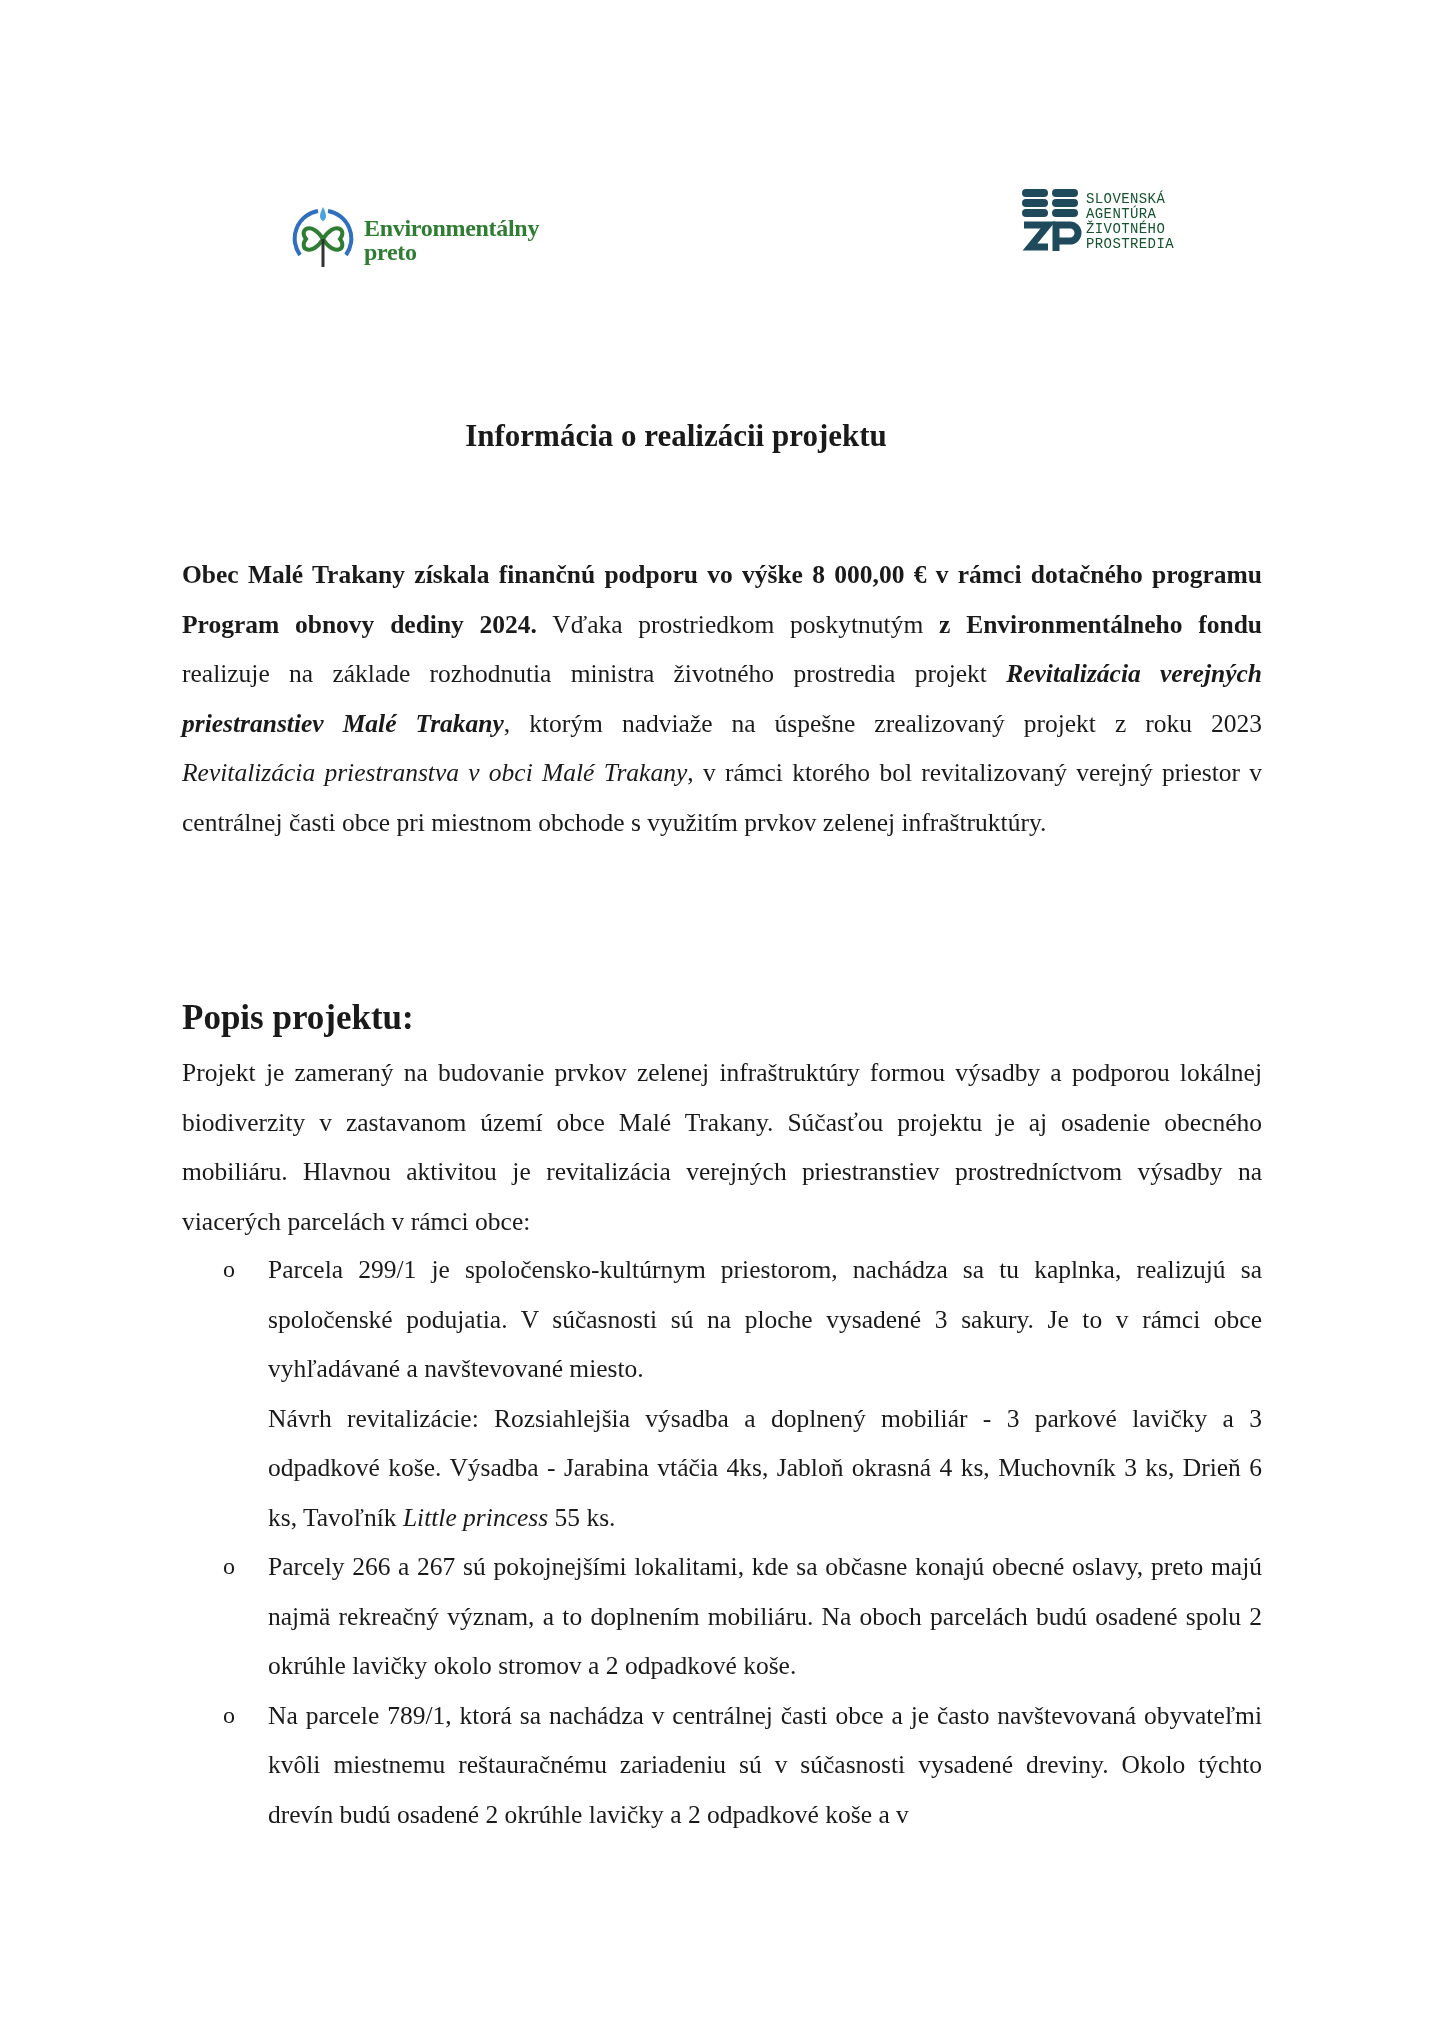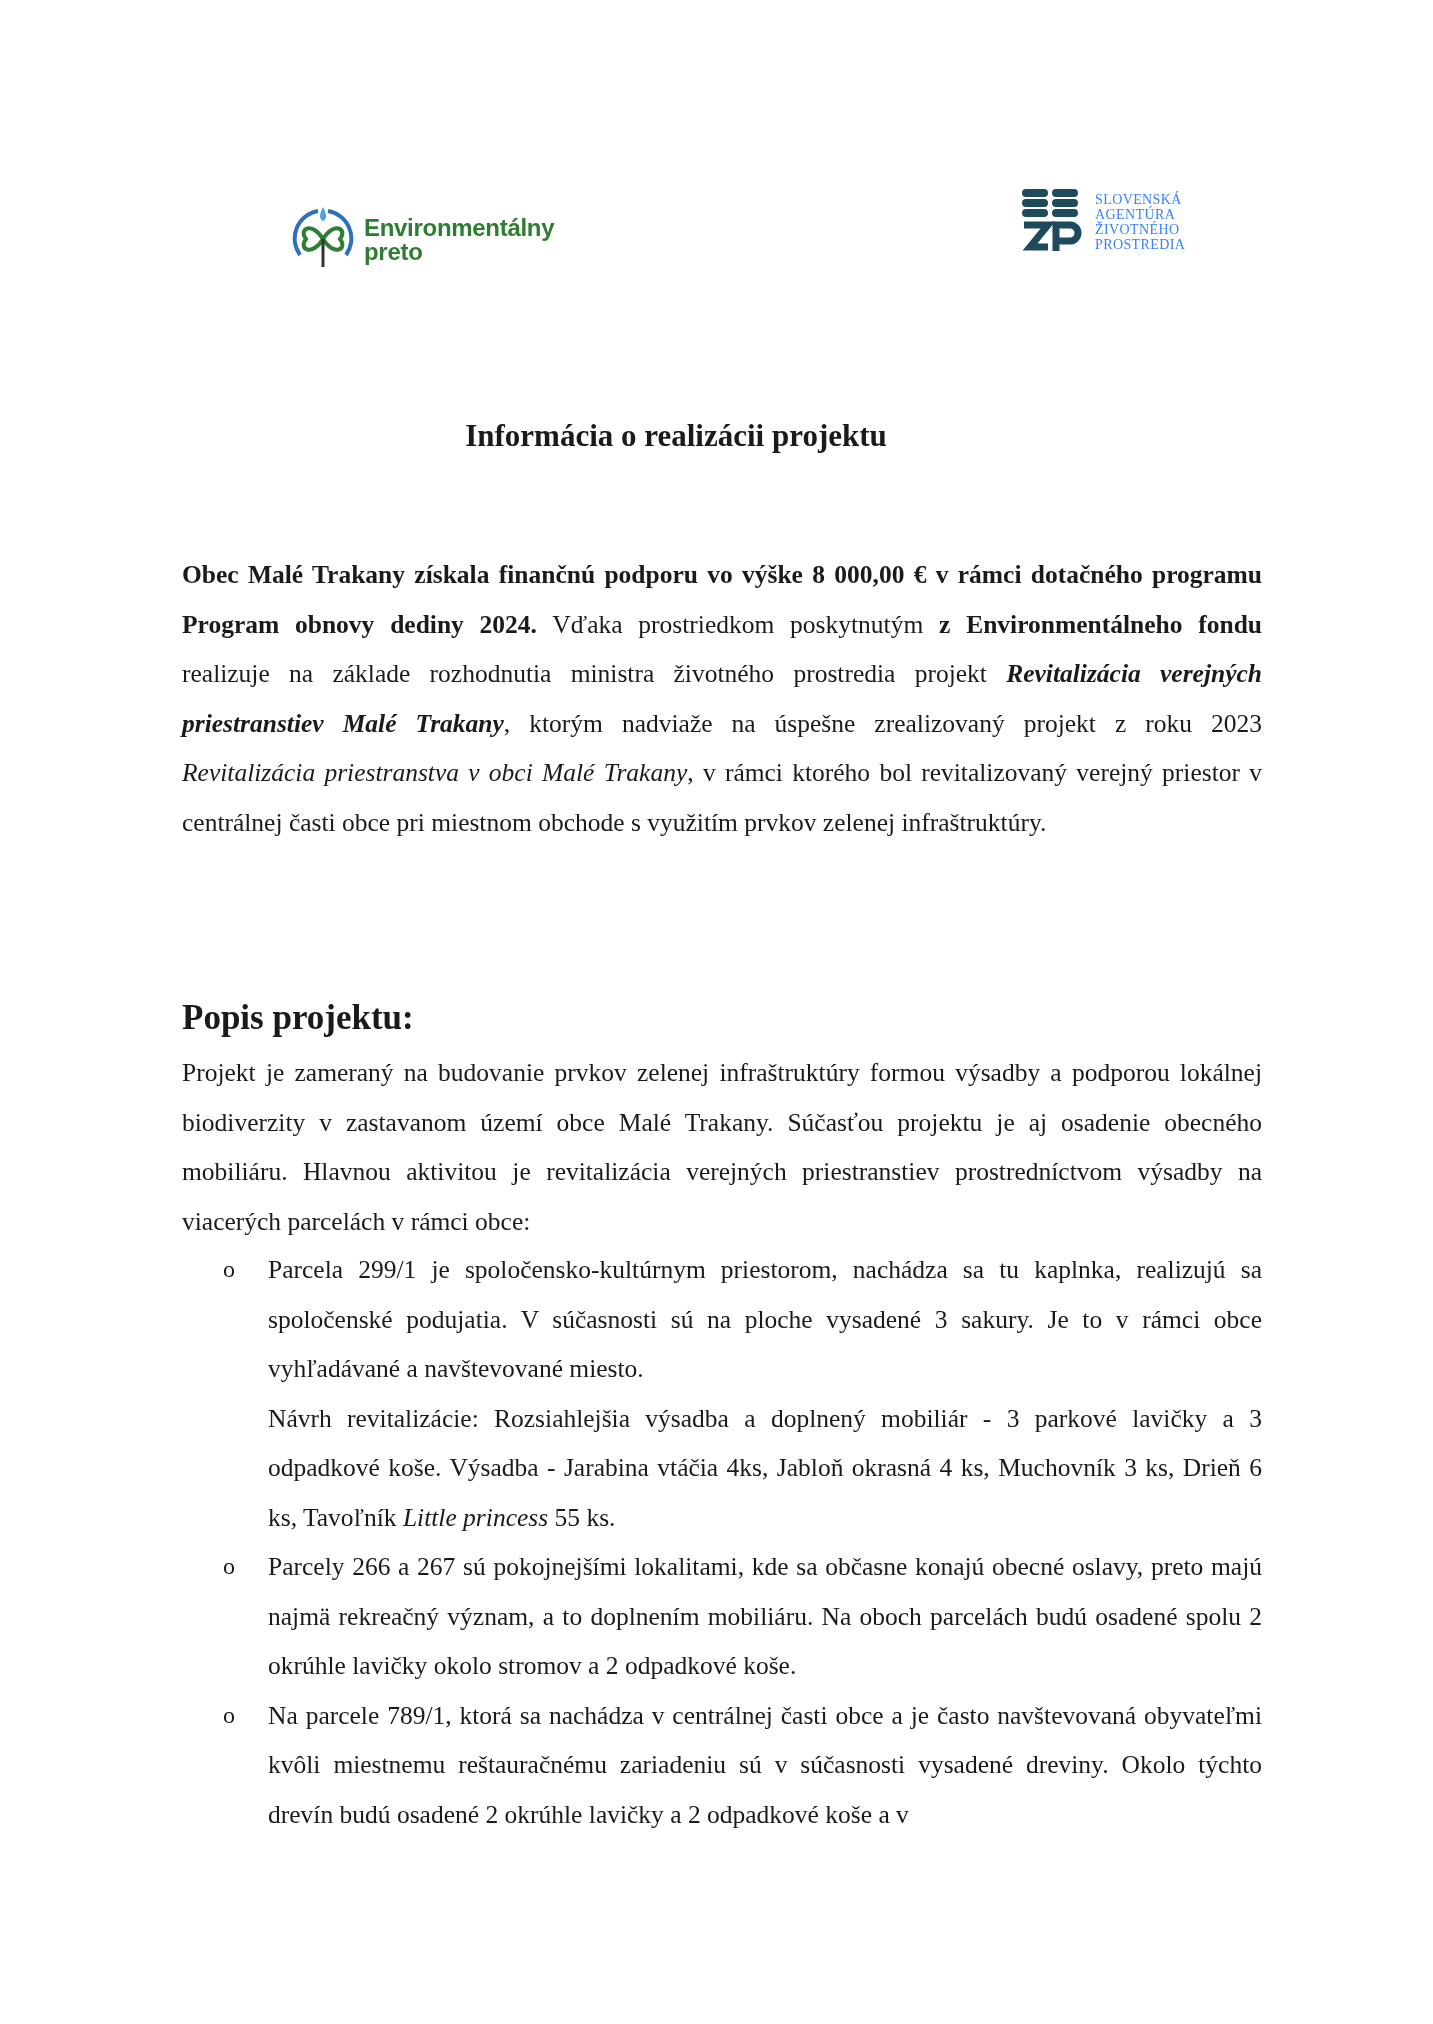--- a/index.html
+++ b/index.html
@@ -5,27 +5,27 @@
   html, body { margin: 0; padding: 0; background: #ffffff; }
   body { width: 1433px; height: 2024px; position: relative; overflow: hidden;
          font-family: "Liberation Serif", "DejaVu Serif", serif; color: #1a1a1a; }
 
   .logos { position: absolute; top: 185px; left: 0; width: 1433px; height: 110px; }
   .logo { position: absolute; display: flex; align-items: center; }
   .logo-env { left: 288px; top: 18px; }
   .logo-pod { left: 636px; top: 18px; }
   .logo-sazp { left: 1020px; top: 0px; }
 
-  .env-text { font-family: Liberation Sans, sans-serif; font-weight: bold;
+  .env-text { font-family: Liberation Serif, serif; font-weight: bold;
               color: #2e7d32; font-size: 24px; line-height: 24px; margin-left: 6px; letter-spacing: -0.3px; }
   .pod-text { font-family: "Liberation Sans", "DejaVu Sans", sans-serif; margin-left: 8px; }
   .pod-line1 { color: #5b5b5b; font-size: 20px; line-height: 24px; letter-spacing: 0.5px; }
   .pod-line2 { color: #1f4a5c; font-size: 25px; line-height: 28px; font-weight: bold; letter-spacing: 0.3px; }
-  .sazp-text { font-family: Liberation Serif, serif; color: #3b82f6;
-               font-size: 14px; line-height: 15px; margin-left: 13px; letter-spacing: 0.4px; }
+  .sazp-text { font-family: Liberation Mono, monospace; color: #14532d;
+               font-size: 14px; line-height: 15px; margin-left: 4px; letter-spacing: 0.4px; }
 
   .title { position: absolute; top: 418px; left: 0; width: 1352px; text-align: center;
            font-size: 31px; font-weight: bold; color: #1a1a1a; }
 
   .para { position: absolute; left: 182px; width: 1080px; font-size: 25.5px; line-height: 49.5px;
           text-align: justify; }
   .p1 { top: 550px; }
   .popis-heading { position: absolute; left: 182px; top: 998px; font-size: 35px; font-weight: bold; }
   .p2 { top: 1048px; }
 

